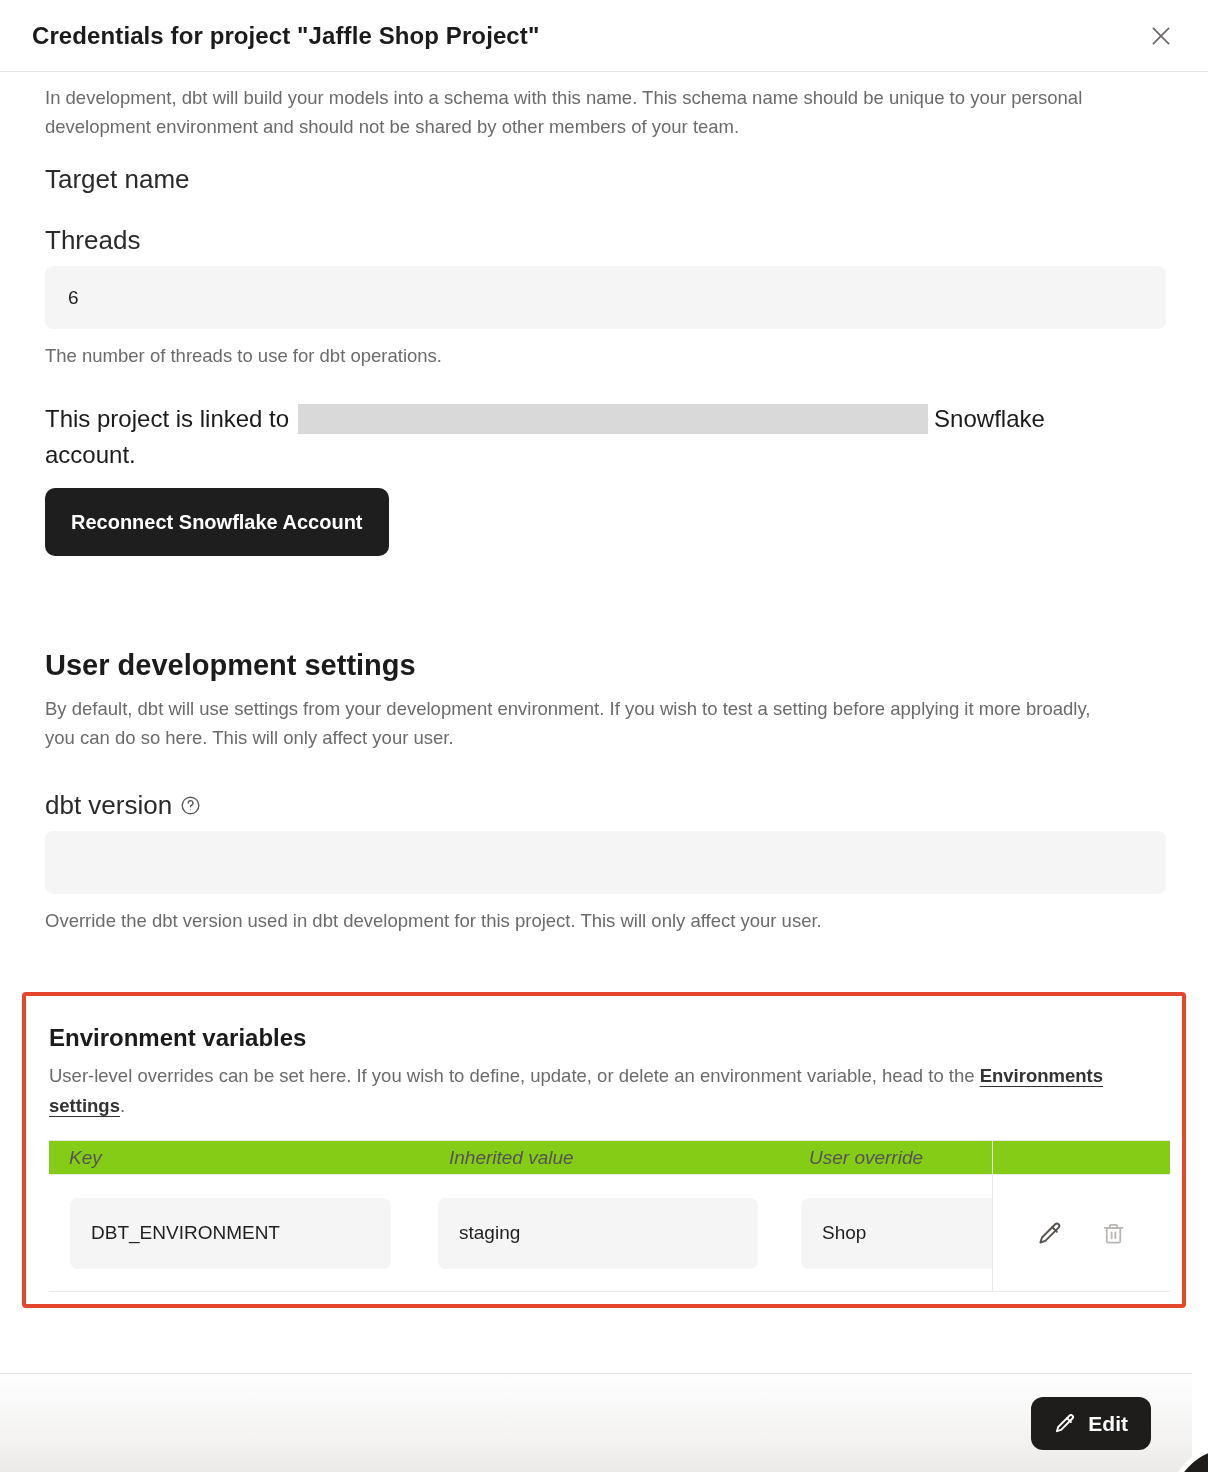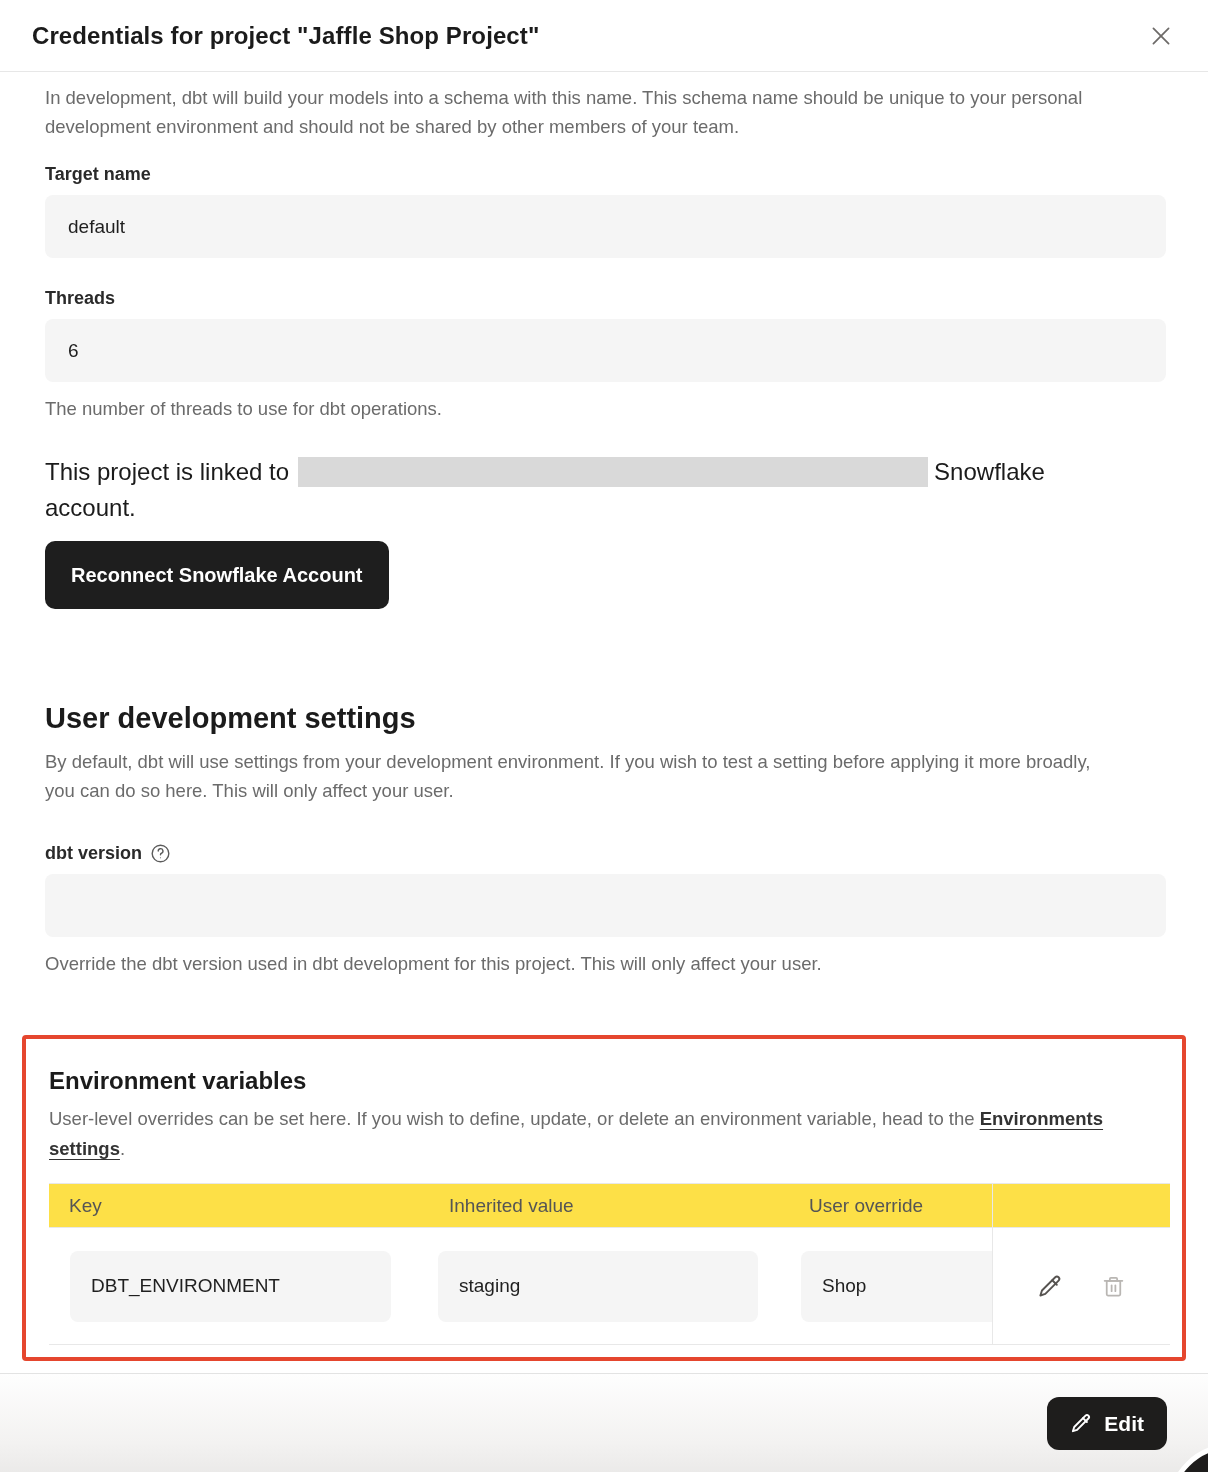--- a/index.html
+++ b/index.html
@@ -25,21 +25,21 @@
     background:none; border:none; cursor:pointer; color:#6d6a68;
   }
   
   .content { padding:0 42px 0 45px; }
   .intro {
     margin-top:11px;
     font-size:18.5px; line-height:29px; color:#6b6b6b;
   }
   .field-label {
     margin-top:23px;
-    font-size:18px; font-weight:700; color:#2a2a2a;
+    font-size:26px; font-weight:400; color:#2a2a2a;
     display:flex; align-items:center; gap:8px;
   }
   .text-input {
     margin-top:10px;
     width:1121px; height:63px;
     background:#f5f5f5;
     border:none; border-radius:8px;
     display:flex; align-items:center;
     padding-left:23px;
     font-size:19px; color:#1f1f1f;
@@ -104,22 +104,23 @@
     text-decoration:underline;
     text-underline-offset:4px;
     cursor:pointer;
   }
   .env-table { margin-top:19px; width:1121px; }
   .t-head {
     display:grid;
     grid-template-columns:380px 360px 203px 1fr;
     border-top:1px solid #e8e8e8;
     border-bottom:1px solid #e8e8e8;
-    height:45px; align-items:center;
-    background:#fde047;
+    height:35px; align-items:center;
+    background:#84cc16;
+    font-style:italic;
   }
   .t-head .th {
     font-size:19px; color:#555555;
     padding-left:20px;
   }
   .t-head .th-actions { border-left:1px solid #e8e8e8; height:100%; }
   .t-row {
     display:grid;
     grid-template-columns:380px 360px 203px 1fr;
     height:117px; align-items:center;
@@ -139,21 +140,21 @@
   .cell-actions {
     border-left:1px solid #e8e8e8;
     height:100%;
     display:flex; align-items:center; justify-content:center; gap:33px;
   }
   .icon-btn { background:none; border:none; cursor:pointer; display:flex; padding:2px; }
   .icon-edit-row  { color:#565350; }
   .icon-trash-row { color:#b9b6b3; }
   
   .modal-footer {
-    position:absolute; left:0; right:0; bottom:0;
+    position:absolute; left:0; right:16px; bottom:0;
     height:99px;
     border-top:1px solid #e3e3e3;
     background:linear-gradient(180deg,#fefefe 0%,#f3f2f1 70%,#ebeae9 100%);
   }
   .edit-btn {
     position:absolute; right:41px; top:23px;
     background:#1e1d1c; color:#fff;
     border:none; border-radius:12px;
     height:53px; padding:0 23px;
     display:flex; align-items:center; gap:11px;
@@ -184,21 +185,20 @@
       </svg>
     </span>
   </button>
 </div>
 
 <div class="content">
 
   <p class="intro">In development, dbt will build your models into a schema with this name. This schema name should be unique to your personal development environment and should not be shared by other members of your team.</p>
 
   <div class="field-label">Target name</div>
-  <div class="text-input">default</div>
 
   <div class="field-label label-threads">Threads</div>
   <div class="text-input">6</div>
   <p class="helper">The number of threads to use for dbt operations.</p>
 
   <p class="linked-para"><span>This project is linked to</span><span class="redacted-bar"></span><span>Snowflake</span><br><span>account.</span></p>
 
   <button class="btn-dark">Reconnect Snowflake Account</button>
 
   <h2 class="section-heading">User development settings</h2>

